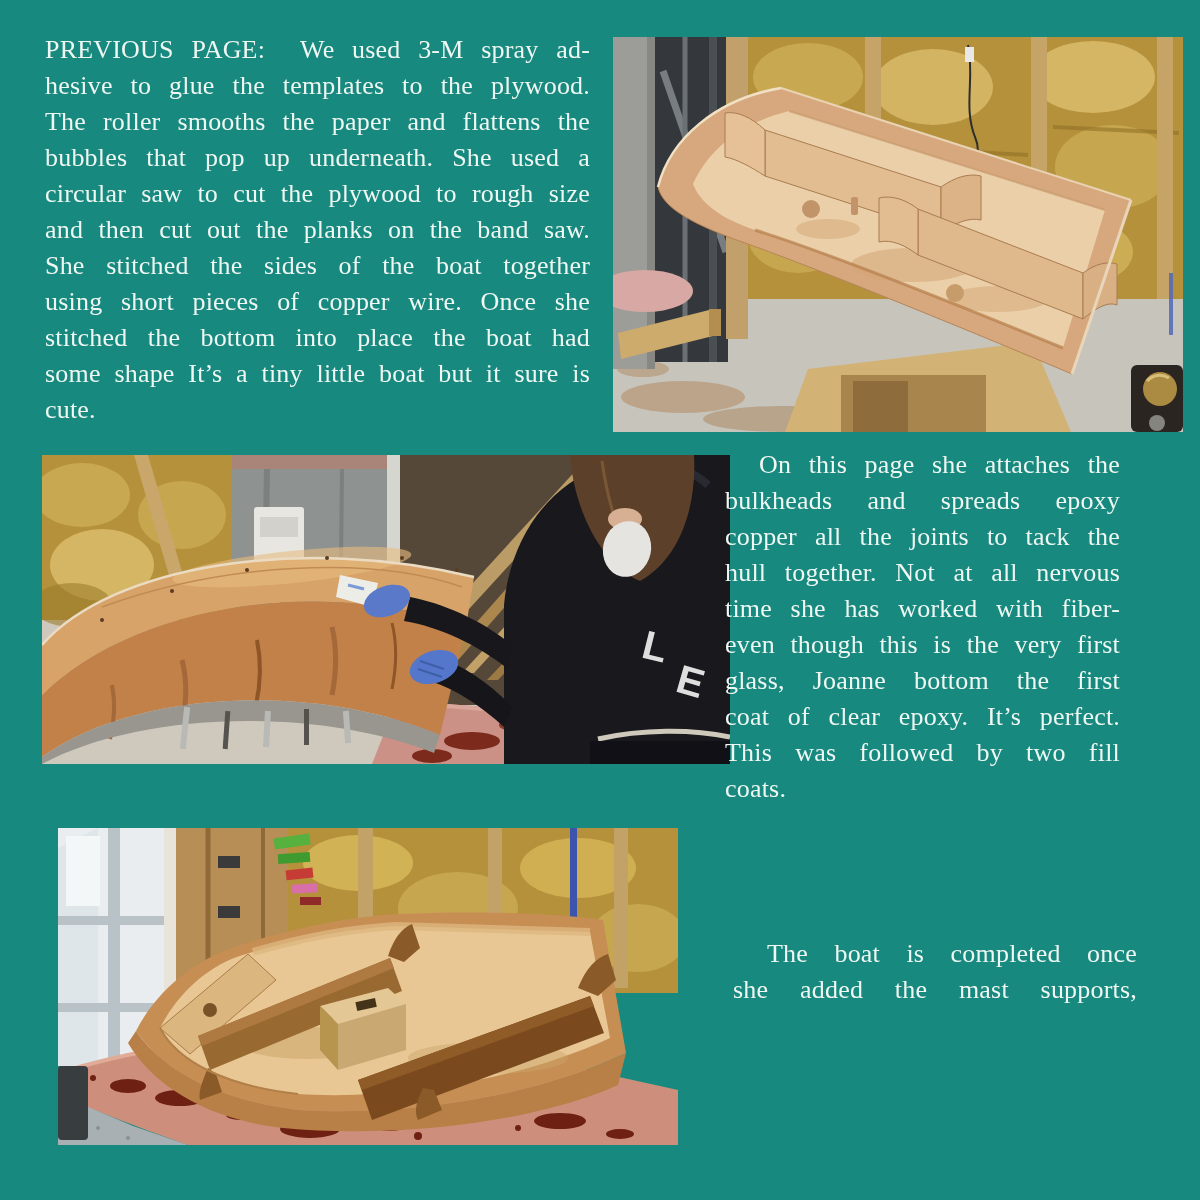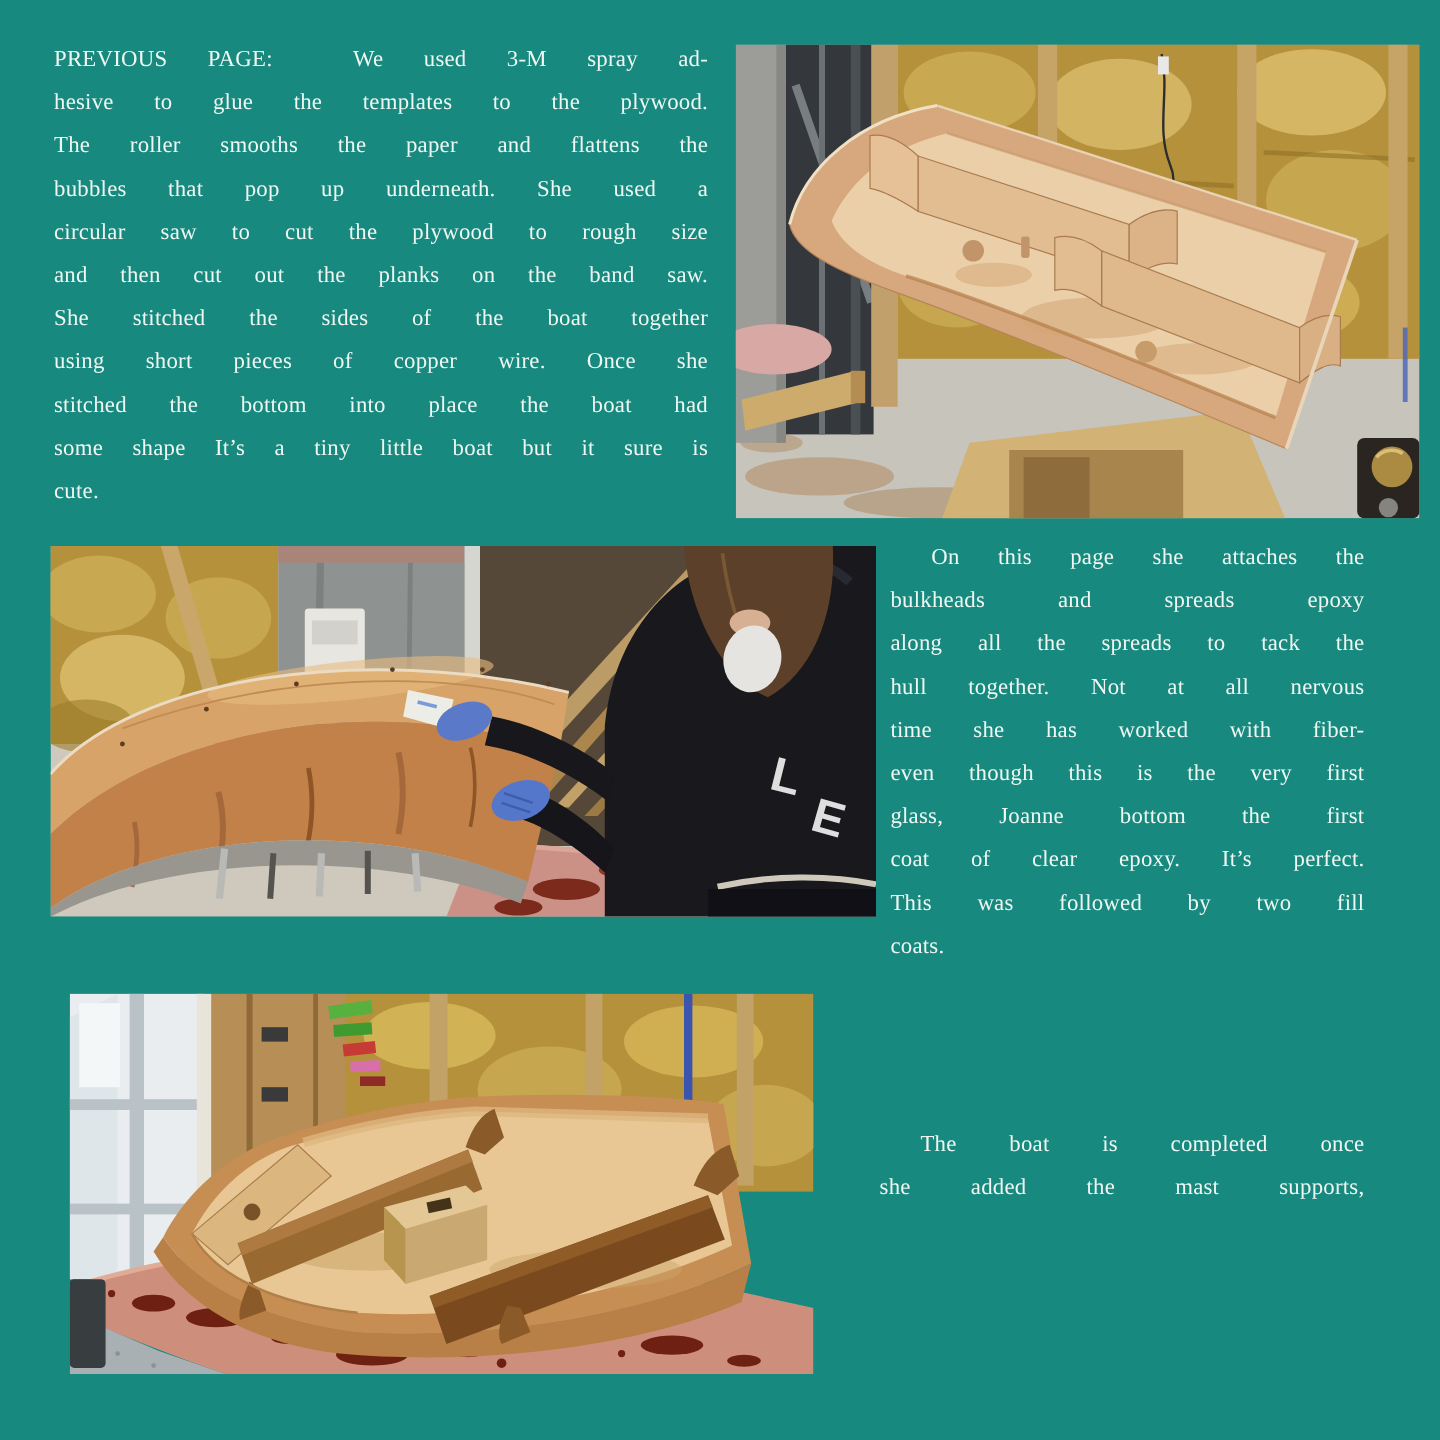--- a/index.html
+++ b/index.html
@@ -5,21 +5,21 @@
   html,body { margin:0; padding:0; }
   body {
     width:1200px; height:1200px;
     background:#17897f;
     overflow:hidden; position:relative;
     font-family:"Liberation Serif","DejaVu Serif",serif;
   }
   .page { position:absolute; inset:0; }
   .tb {
     position:absolute; color:#eff7f2;
-    font-size:19px; line-height:36px; letter-spacing:0.2px;
+    font-size:26px; line-height:36px; letter-spacing:0.2px;
   }
   .jl { text-align:justify; text-align-last:justify; text-justify:inter-word; min-height:36px; }
   .jl.last { text-align-last:left; }
   .jl.indent { text-indent:34px; }
   .photo { position:absolute; overflow:hidden; }
   .photo svg { display:block; width:100%; height:100%; }
 </style>
 </head>
 <body>
 
@@ -215,24 +215,24 @@
         <ellipse cx="345" cy="146" rx="24" ry="15" fill="#5b79c9" transform="rotate(-20 345 146)"></ellipse>
         <path d="M470,252 C448,228 420,210 396,202 L388,226 C414,234 440,252 462,272 Z" fill="#15151a"></path>
         <ellipse cx="392" cy="212" rx="25" ry="16" fill="#5577cb" transform="rotate(-18 392 212)"></ellipse>
         <path d="M378,206 L402,214 M376,214 L400,222" stroke="#3f5da8" stroke-width="2"></path>
         <path d="M556,284 C600,274 650,274 688,282" stroke="#cfc9bb" stroke-width="5" fill="none"></path>
         <rect x="548" y="286" width="140" height="23" fill="#101016"></rect>
       </g>
     </svg>
   </figure>
 
-  <div class="tb" style="left:742px; top:447px; width:395px;">
+  <div class="tb" style="left:725px; top:447px; width:395px;">
     <div class="jl indent">On this page she attaches the</div>
     <div class="jl">bulkheads and spreads epoxy</div>
-    <div class="jl">along all the spreads to tack the</div>
+    <div class="jl">copper all the joints to tack the</div>
     <div class="jl">hull together. Not at all nervous</div>
     <div class="jl">time she has worked with fiber-</div>
     <div class="jl">even though this is the very first</div>
     <div class="jl">glass, Joanne bottom the first</div>
     <div class="jl">coat of clear epoxy. It’s perfect.</div>
     <div class="jl">This was followed by two fill</div>
     <div class="jl last">coats.</div>
   </div>
 
   <figure class="photo" style="left:58px; top:828px; width:620px; height:317px; margin:0;">

